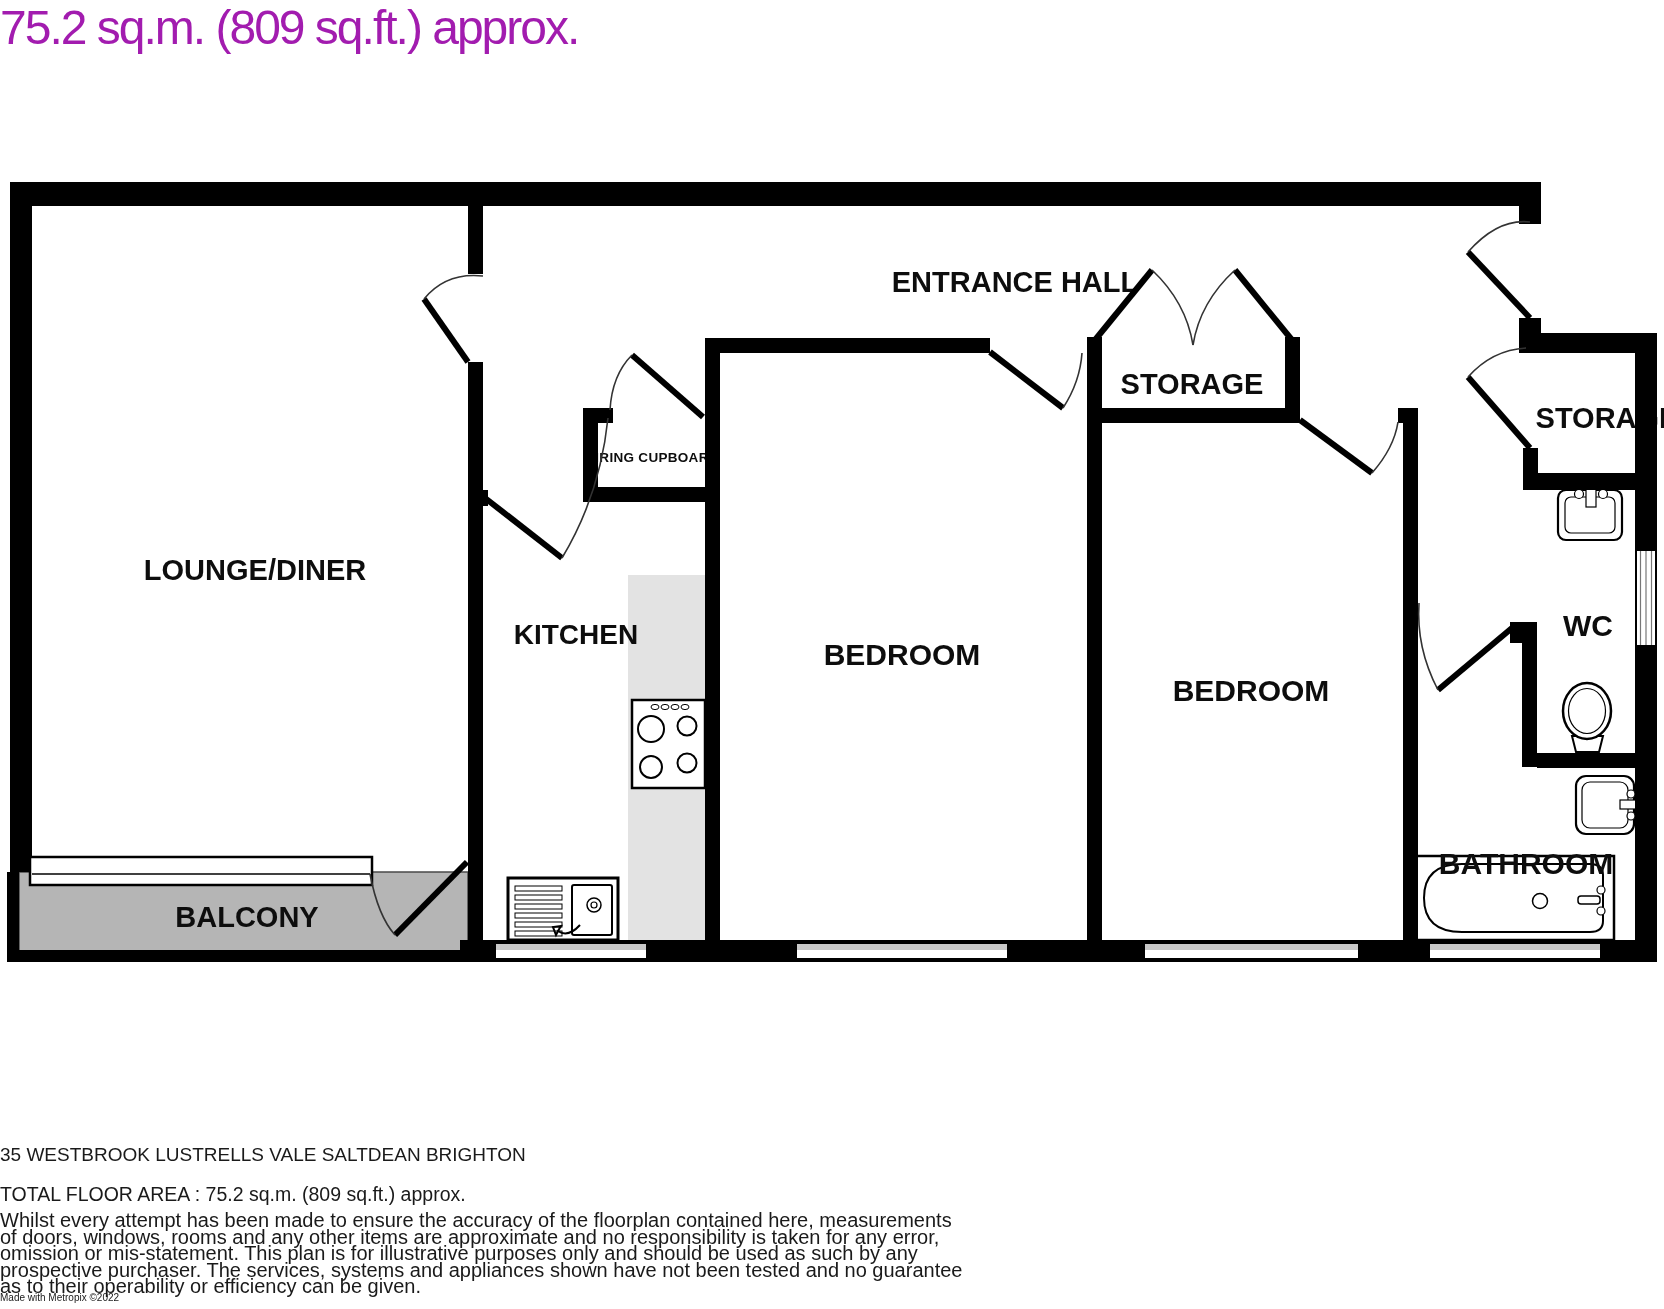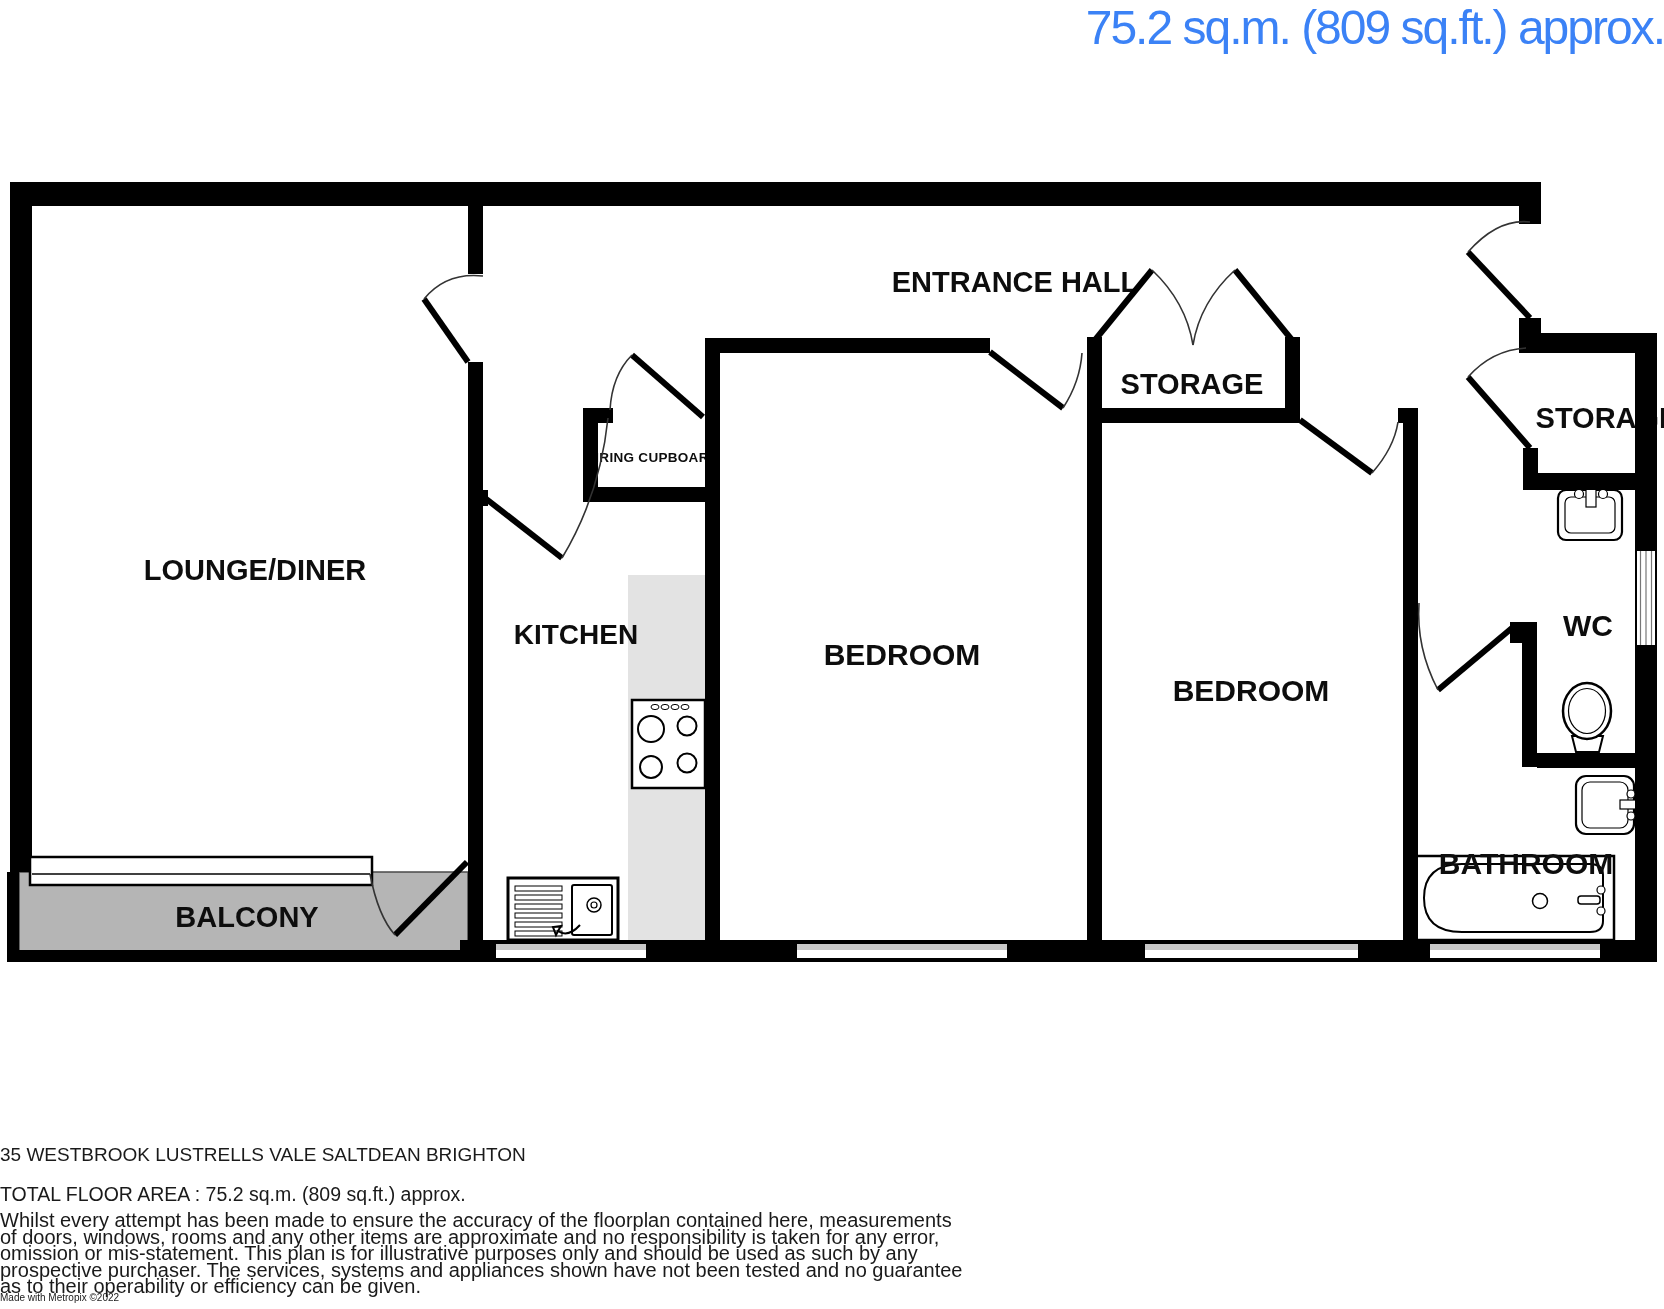--- a/index.html
+++ b/index.html
@@ -1,19 +1,19 @@
 <!DOCTYPE html>
 <html><head>
 <meta charset="utf-8">
 <style>
   html,body{margin:0;padding:0;background:#fff;}
   #stage{position:relative;width:1664px;height:1309px;background:#fff;overflow:hidden;
          font-family:"Liberation Sans",sans-serif;color:#111;}
-  #plan-title{position:absolute;top:0;left:0;right:0;text-align:right;
-              font-size:48px;letter-spacing:-2px;color:#3b82f6;white-space:nowrap;}
+  #plan-title{position:absolute;top:0;left:0;right:0;text-align:left;
+              font-size:48px;letter-spacing:-2px;color:#a21caf;white-space:nowrap;}
   svg{position:absolute;top:0;left:0;}
   .room-label{font-family:"Liberation Sans",sans-serif;font-weight:bold;fill:#0d0d0d;}
   .footer{position:absolute;left:0;right:0;text-align:left;color:#1a1a1a;}
   #footer-address{top:1144px;font-size:19px;}
   #footer-total{top:1183px;font-size:19.5px;}
   #footer-disclaimer{top:1212px;font-size:20px;line-height:16.5px;white-space:pre-line;}
   #footer-credit{top:1292px;font-size:10px;}
 </style>
 </head>
 <body>

